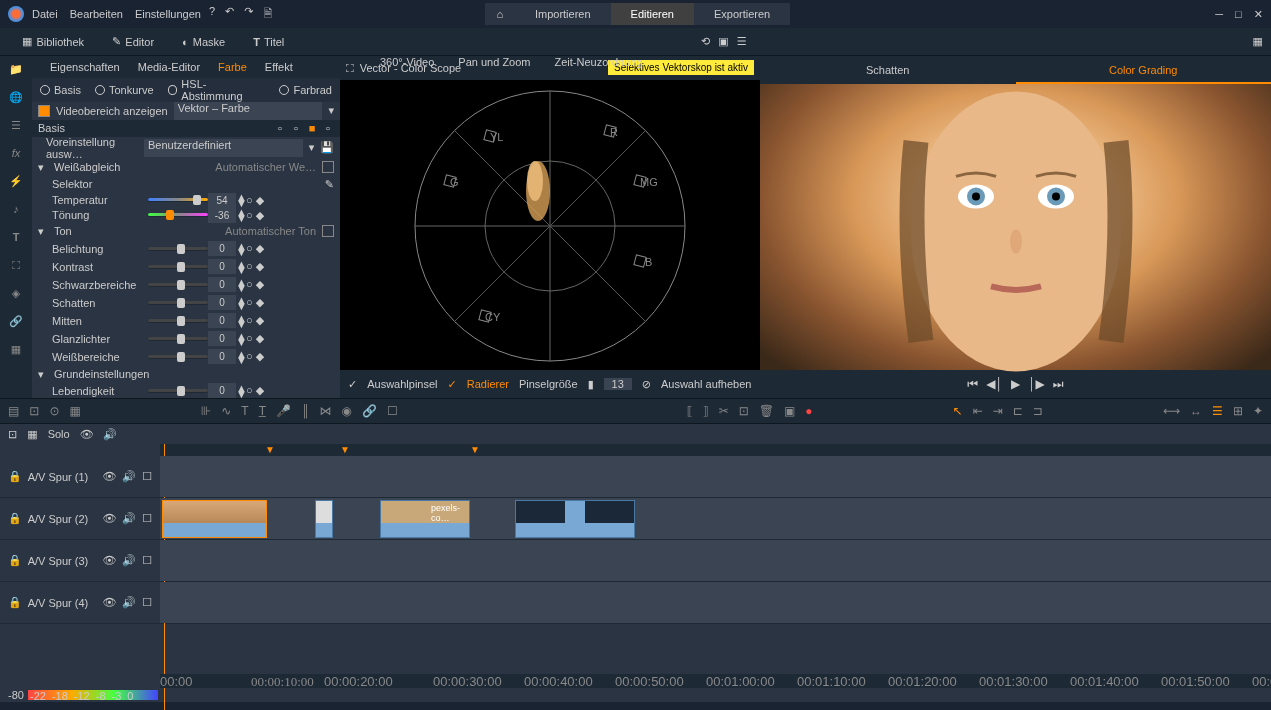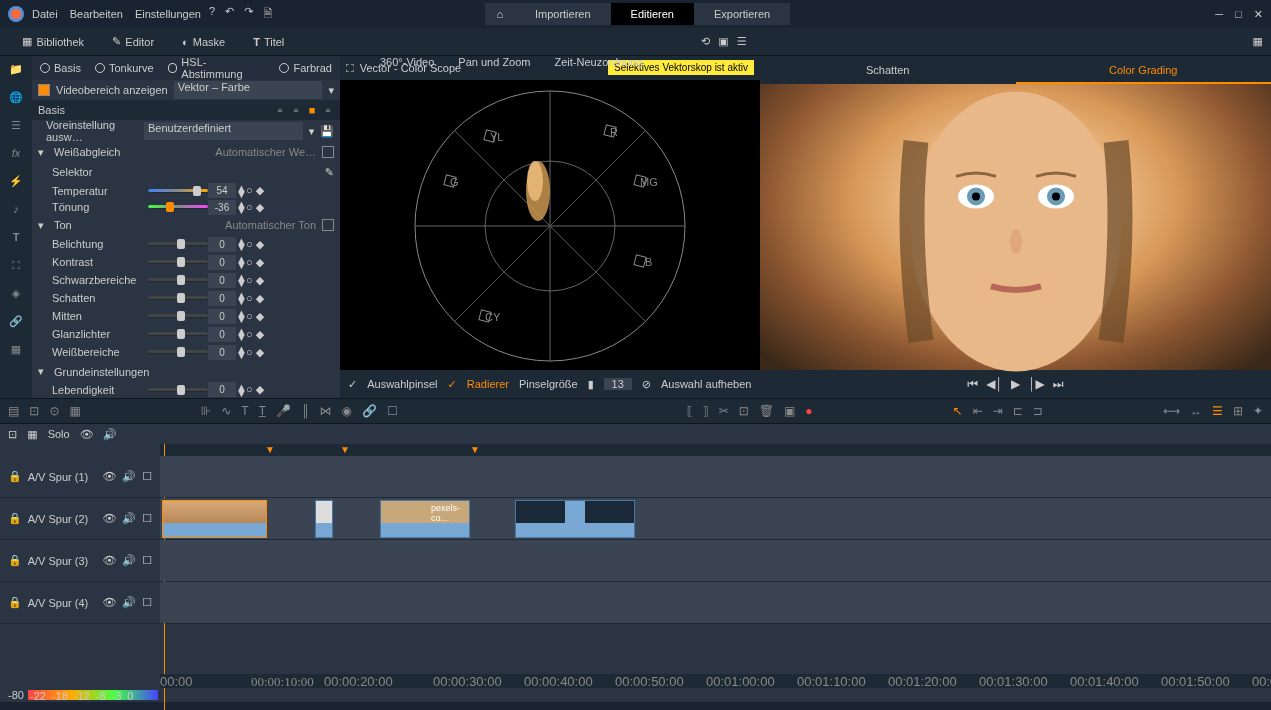--- a/index.html
+++ b/index.html
@@ -5,21 +5,21 @@
 *{margin:0;padding:0;box-sizing:border-box;font-family:Arial,sans-serif;font-size:11px;color:#ccc}
 body{background:#1a2332;width:1271px;height:710px;overflow:hidden;position:relative}
 .titlebar{height:28px;background:#1a2332;display:flex;align-items:center;padding:0 8px}
 .titlebar .logo{width:16px;height:16px;background:radial-gradient(circle,#ff6b35 30%,#4a90e2 60%);border-radius:50%;margin-right:8px}
 .titlebar .menu{display:flex;gap:12px}
 .titlebar .menu span{cursor:pointer}
 .titlebar .icons{display:flex;gap:10px;margin-left:8px}
 .titlebar .center-btns{display:flex;margin-left:auto;margin-right:auto}
 .titlebar .center-btns button{height:22px;padding:0 20px;border:none;background:#2a3442;color:#ccc;cursor:pointer}
 .titlebar .center-btns button.home{width:30px;padding:0}
-.titlebar .center-btns button.active{background:#000000;color:#fff}
+.titlebar .center-btns button.active{background:#404040;color:#fff}
 .titlebar .winbtns{display:flex;gap:12px;margin-left:auto}
 .toolbar2{height:28px;background:#1e2936;display:flex;align-items:center;padding:0 8px;border-bottom:1px solid #0e1620}
 .toolbar2 .tab{display:flex;align-items:center;gap:4px;padding:0 14px;cursor:pointer}
 .toolbar2 .tab.active{color:#ff8c00}
 .toolbar2 .spacer{flex:1}
 .toolbar2 .ricons{display:flex;gap:8px;margin-right:6px}
 .main{display:flex;height:342px}
 .leftbar{width:32px;background:#1e2936;display:flex;flex-direction:column;align-items:center;padding-top:4px;gap:10px}
 .leftbar div{width:18px;height:18px;cursor:pointer;display:flex;align-items:center;justify-content:center;color:#888}
 .leftbar div.active{color:#ff8c00}
@@ -152,20 +152,26 @@
     <div>⚡</div>
     <div>♪</div>
     <div style="font-weight:bold">T</div>
     <div>⛶</div>
     <div>◈</div>
     <div>🔗</div>
     <div>▦</div>
   </div>
 
   <div class="panel">
+    <div class="panel-tabs" style="padding-left:18px">
+      <span>Eigenschaften</span>
+      <span>Media-Editor</span>
+      <span class="active">Farbe</span>
+      <span>Effekt</span>
+    </div>
     <div class="panel-tabs" style="height:0;overflow:visible;position:relative">
       <div style="position:absolute;left:110px;top:-46px;display:flex;gap:18px;white-space:nowrap">
       </div>
     </div>
     <div class="panel-subtabs">
       <span class="active">
           <span class="dot"></span>
           <span>Basis</span>
         </span>
       <span>

